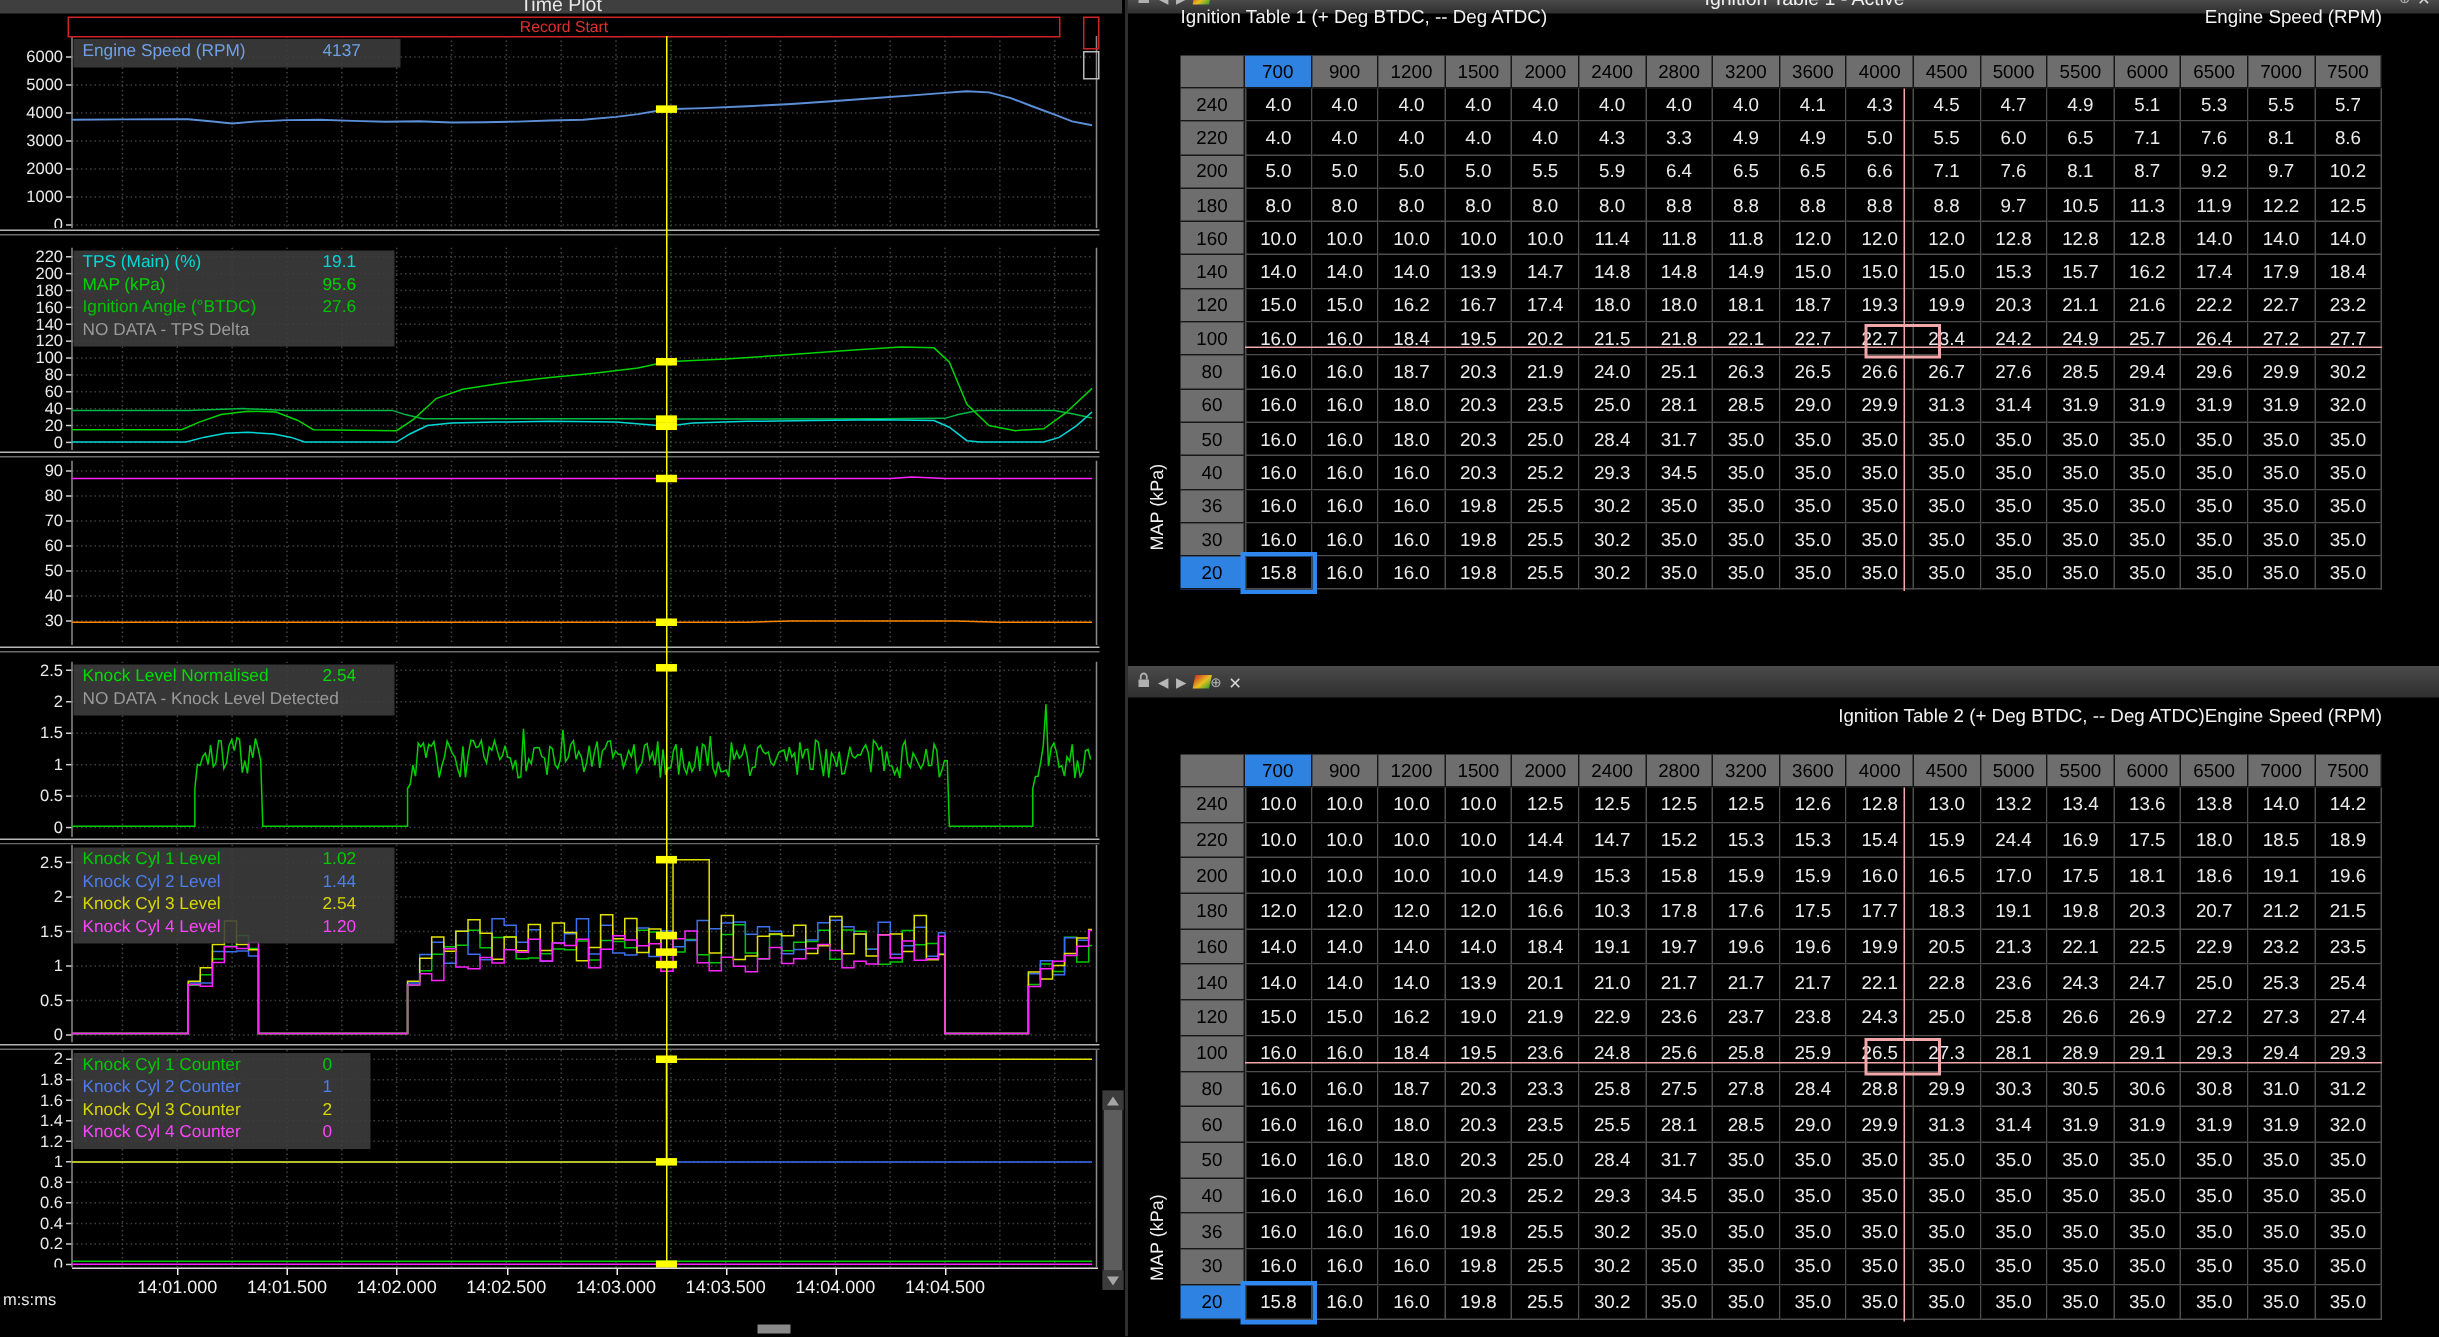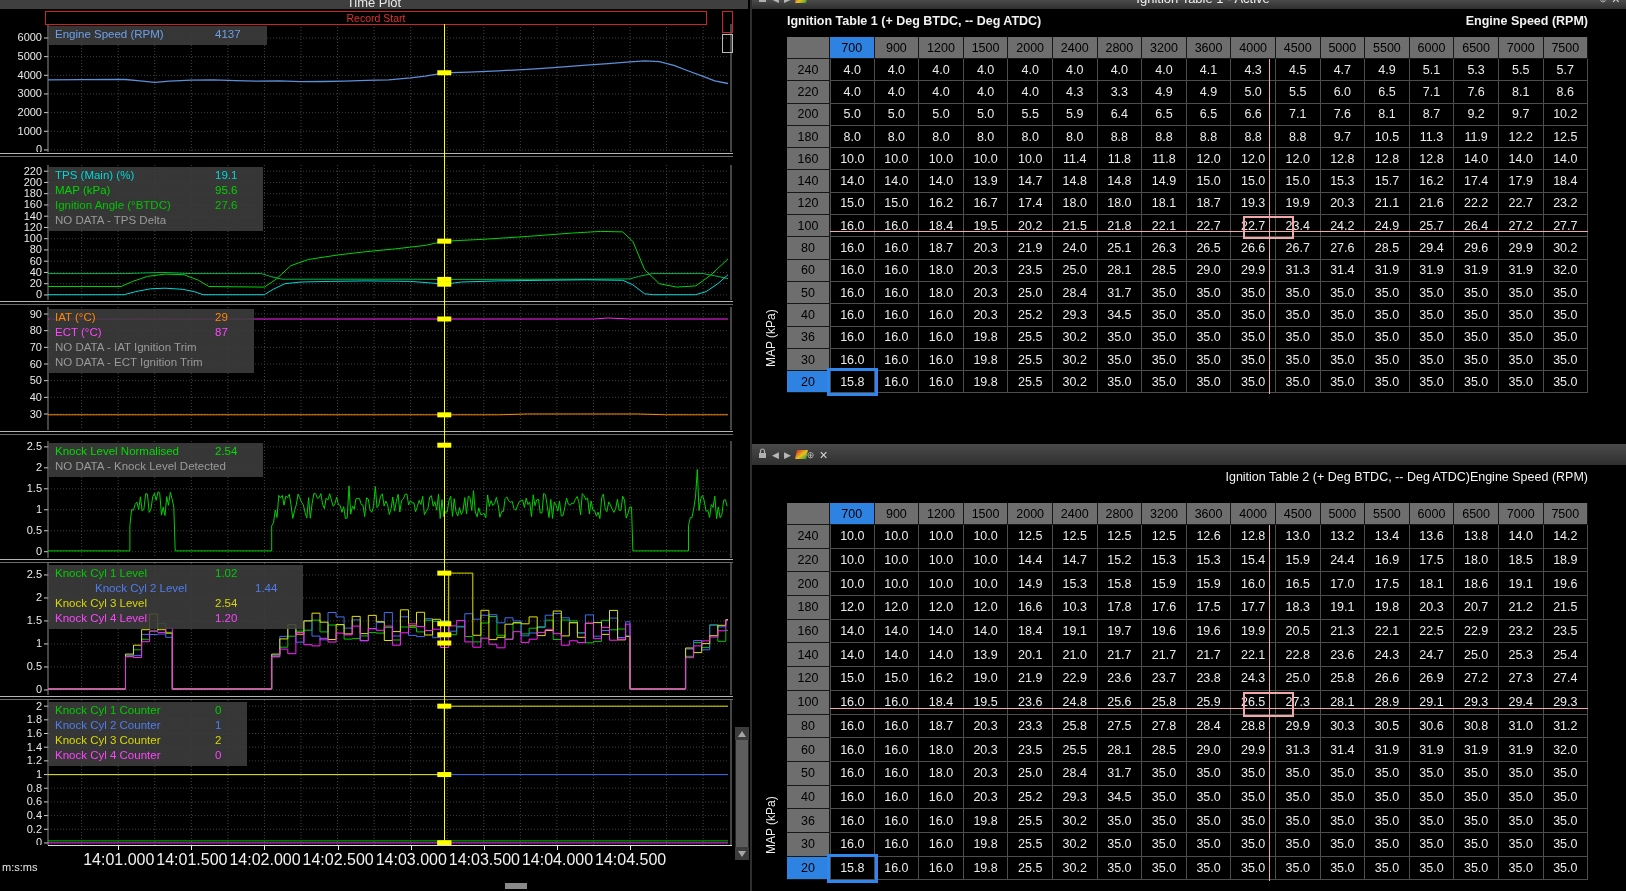--- a/index.html
+++ b/index.html
@@ -23,21 +23,21 @@
        font-size:11.5px;line-height:15px;white-space:nowrap;}
   .lg-row{display:flex;}
   .lg-name{display:inline-block;width:160px;}
   .sep{position:absolute;left:0;width:733px;}
   .sep::before{content:"";position:absolute;left:0;right:0;top:1px;height:1px;background:#b5b5b5;}
   .sep::after{content:"";position:absolute;left:0;right:0;top:4px;height:1px;background:#6a6a6a;}
   #cursor-line{position:absolute;width:1px;background:#ffff00;z-index:5;}
   #xaxis{position:absolute;left:0;top:845px;width:748px;height:22px;}
   #xaxis .axline{position:absolute;left:48px;top:0;width:684px;height:1px;background:#dcdcdc;}
   #xaxis .xtick{position:absolute;top:1px;width:1px;height:4px;background:#eee;}
-  #xaxis .xlab{position:absolute;top:6px;width:70px;margin-left:-35px;text-align:center;font-size:16px;color:#f2f2f2;}
+  #xaxis .xlab{position:absolute;top:6px;width:70px;margin-left:-35px;text-align:center;font-size:12px;color:#f2f2f2;}
   #xaxis .unit{position:absolute;left:2px;top:16px;font-size:11px;color:#e8e8e8;}
   #hscroll{position:absolute;left:505px;top:883px;width:22px;height:6px;background:#8a8a8a;}
   
   #dock-red{position:absolute;left:722px;top:11px;width:9px;height:20px;border:1px solid #cc2424;}
   #dock-white{position:absolute;left:722px;top:34px;width:9px;height:17px;border:1px solid #b8b8b8;}
   #vscroll{position:absolute;left:735px;top:727px;width:14px;height:133px;background:#252525;}
   #vscroll .btn{position:absolute;left:0;width:14px;height:13px;background:#3c3c3c;display:flex;align-items:center;justify-content:center;}
   #vscroll .thumb{position:absolute;left:1px;top:13px;width:12px;height:107px;background:#5d5d5d;}
   .tri-up{width:0;height:0;border-left:4px solid transparent;border-right:4px solid transparent;border-bottom:6px solid #a6a6a6;}
   .tri-dn{width:0;height:0;border-left:4px solid transparent;border-right:4px solid transparent;border-top:6px solid #a6a6a6;}
@@ -251,36 +251,20 @@
           <line x1="48" y1="107" x2="728" y2="107" class="grid"></line>
           <line x1="44" y1="107" x2="48" y2="107" class="tick"></line>
           <text x="42" y="110.5" class="ylab" text-anchor="end">30</text>
           <line x1="48" y1="0" x2="48" y2="123" class="axis"></line>
           <line x1="731" y1="0" x2="731" y2="123" class="axis"></line>
           <path d="M48.0 107.8L498.4 107.8L527.7 107.0L637.3 107.0L666.6 107.8L728.0 107.8" fill="none" stroke="#ff8800" stroke-width="1"></path>
           <path d="M48.0 12.0L593.5 12.0L608.1 11.0L630.0 12.0L728.0 12.0" fill="none" stroke="#ff22ff" stroke-width="1"></path>
           <rect x="437.3010752688245" y="105.33333333333333" width="14" height="5" fill="#ffff00"></rect>
           <rect x="437.3010752688245" y="9.500000000000002" width="14" height="5" fill="#ffff00"></rect>
         </svg>
-        <div class="legend">
-          <div class="lg-row">
-            <span class="lg-name" style="color: rgb(255, 136, 0);">IAT (°C)</span>
-            <span style="color: rgb(255, 136, 0);">29</span>
-          </div>
-          <div class="lg-row">
-            <span class="lg-name" style="color: rgb(255, 68, 255);">ECT (°C)</span>
-            <span style="color: rgb(255, 68, 255);">87</span>
-          </div>
-          <div class="lg-row">
-            <span class="lg-name" style="color: rgb(154, 154, 154);">NO DATA - IAT Ignition Trim</span>
-          </div>
-          <div class="lg-row">
-            <span class="lg-name" style="color: rgb(154, 154, 154);">NO DATA - ECT Ignition Trim</span>
-          </div>
-        </div>
       </div>
       <div class="sep" style="top: 430px; height: 11px;"></div>
       <div class="panel" style="top: 441px; height: 117px;">
         <svg width="733" height="117">
           <line x1="81.63440860215337" y1="0" x2="81.63440860215337" y2="117" class="gridv"></line>
           <line x1="118.19354838709978" y1="0" x2="118.19354838709978" y2="117" class="gridv"></line>
           <line x1="154.7526881720462" y1="0" x2="154.7526881720462" y2="117" class="gridv"></line>
           <line x1="191.3118279569926" y1="0" x2="191.3118279569926" y2="117" class="gridv"></line>
           <line x1="227.87096774193904" y1="0" x2="227.87096774193904" y2="117" class="gridv"></line>
           <line x1="264.4301075268854" y1="0" x2="264.4301075268854" y2="117" class="gridv"></line>
@@ -378,21 +362,21 @@
           <rect x="437.3010752688245" y="58.210801393728225" width="14" height="5" fill="#ffff00"></rect>
           <rect x="437.3010752688245" y="7.6184668989546935" width="14" height="5" fill="#ffff00"></rect>
           <rect x="437.3010752688245" y="69.24912891986062" width="14" height="5" fill="#ffff00"></rect>
         </svg>
         <div class="legend">
           <div class="lg-row">
             <span class="lg-name" style="color: rgb(0, 204, 0);">Knock Cyl 1 Level</span>
             <span style="color: rgb(0, 204, 0);">1.02</span>
           </div>
           <div class="lg-row">
-            <span class="lg-name" style="color: rgb(79, 125, 240); margin-left: 40px;">Knock Cyl 2 Level</span>
+            <span class="lg-name" style="color: rgb(79, 125, 240);">Knock Cyl 2 Level</span>
             <span style="color: rgb(79, 125, 240);">1.44</span>
           </div>
           <div class="lg-row">
             <span class="lg-name" style="color: rgb(216, 216, 0);">Knock Cyl 3 Level</span>
             <span style="color: rgb(216, 216, 0);">2.54</span>
           </div>
           <div class="lg-row">
             <span class="lg-name" style="color: rgb(255, 68, 255);">Knock Cyl 4 Level</span>
             <span style="color: rgb(255, 68, 255);">1.20</span>
           </div>
@@ -541,21 +525,21 @@
         <span class="tb-ic">▶</span>
         <span class="tb-ic surf"></span>
       </span>
       <span class="tb-title">Ignition Table 1 - Active</span>
       <span class="tb-right">
         <span class="tb-ic">⊕</span>
         <span class="tb-ic tb-close">×</span>
       </span>
     </div>
   </div>
-  <div class="tsub" style="top:14px;font-weight:bold;">
+  <div class="tsub" style="top:4px;">
     <span>Ignition Table 1 (+ Deg BTDC, -- Deg ATDC)</span>
     <span>Engine Speed (RPM)</span>
   </div>
   <div class="maplab" style="top:286px;">MAP (kPa)</div>
   <div class="tgrid" id="grid0" style="top: 37px; grid-template-columns: 43px repeat(17, 44.6px); grid-template-rows: 22px repeat(15, 22.3px);">
       <div class="hc"></div>
       <div class="hc hsel">700</div>
       <div class="hc">900</div>
       <div class="hc">1200</div>
       <div class="hc">1500</div>

